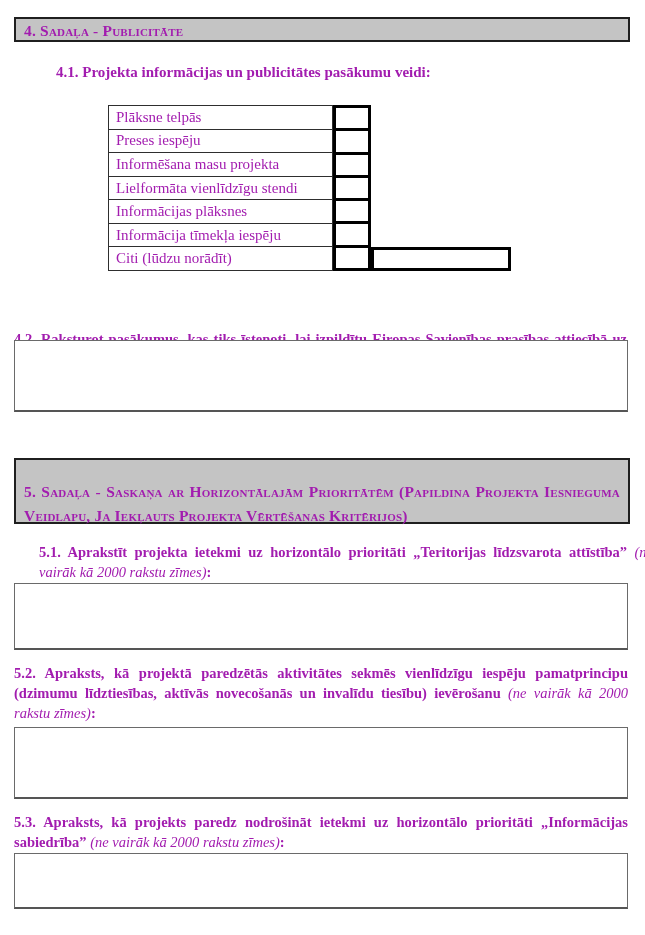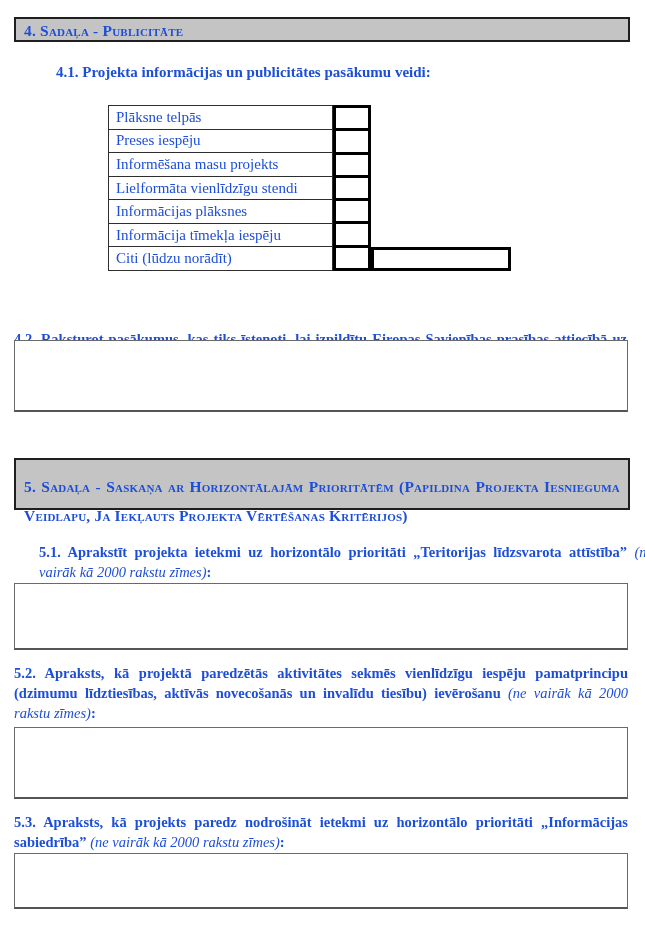--- a/index.html
+++ b/index.html
@@ -1,29 +1,29 @@
 <!DOCTYPE html>
 <html><head>
 <meta charset="utf-8">
 <style>
   * { margin:0; padding:0; box-sizing:border-box; }
   html,body { background:#ffffff; }
   #page {
     position:relative; width:645px; height:935px; background:#ffffff;
-    font-family:"Liberation Serif","DejaVu Serif",serif; color:#1d4ed8;
+    font-family:"Liberation Serif","DejaVu Serif",serif; color:#a21caf;
     overflow:hidden;
   }
   .sec-header {
     position:absolute; background:#c4c4c4; border:2px solid #1f1f1f;
     font-weight:bold; font-variant:small-caps; font-size:15.5px;
     padding:1px 8px 0 8px; letter-spacing:0.2px;
   }
   #header4 { left:14px; top:17px; width:616px; height:25px; line-height:21px; }
-  #header5 { left:14px; top:458px; width:616px; height:52px; line-height:29px;
-             padding-top:12px; text-align:justify; }
+  #header5 { left:14px; top:458px; width:616px; height:66px; line-height:24px;
+             padding-top:20px; text-align:justify; }
   .para {
     position:absolute; font-weight:bold; font-size:14.5px; line-height:20px;
     text-align:justify;
   }
   #p41 { left:20px; top:62px; width:606px; font-size:15px; text-align:left;margin-left:36px; }
   #p42 { left:14px; top:289px; width:613px;margin-top:40px; }
   #p51 { left:14px; top:542px; width:614px;margin-left:25px; }
   #p52 { left:14px; top:663px; width:614px; }
   #p53 { left:14px; top:812px; width:614px; }
   .note { font-weight:normal; font-style:italic; }
@@ -65,21 +65,21 @@
 <div id="page">
 
   <div id="header4" class="sec-header">4. Sadaļa - Publicitāte</div>
 
   <div id="p41" class="para">4.1. Projekta informācijas un publicitātes pasākumu veidi:</div>
 
   <div id="pub-table">
     <div class="labels-col">
       <div class="label-cell">Plāksne telpās</div>
       <div class="label-cell">Preses iespēju</div>
-      <div class="label-cell">Informēšana masu projekts</div>
+      <div class="label-cell">Informēšana masu projekta</div>
       <div class="label-cell">Lielformāta vienlīdzīgu stendi</div>
       <div class="label-cell">Informācijas plāksnes</div>
       <div class="label-cell">Informācija tīmekļa iespēju</div>
       <div class="label-cell">Citi (lūdzu norādīt)</div>
     </div>
     <div class="checks-col">
       <div class="check-cell"></div>
       <div class="check-cell"></div>
       <div class="check-cell"></div>
       <div class="check-cell"></div>

